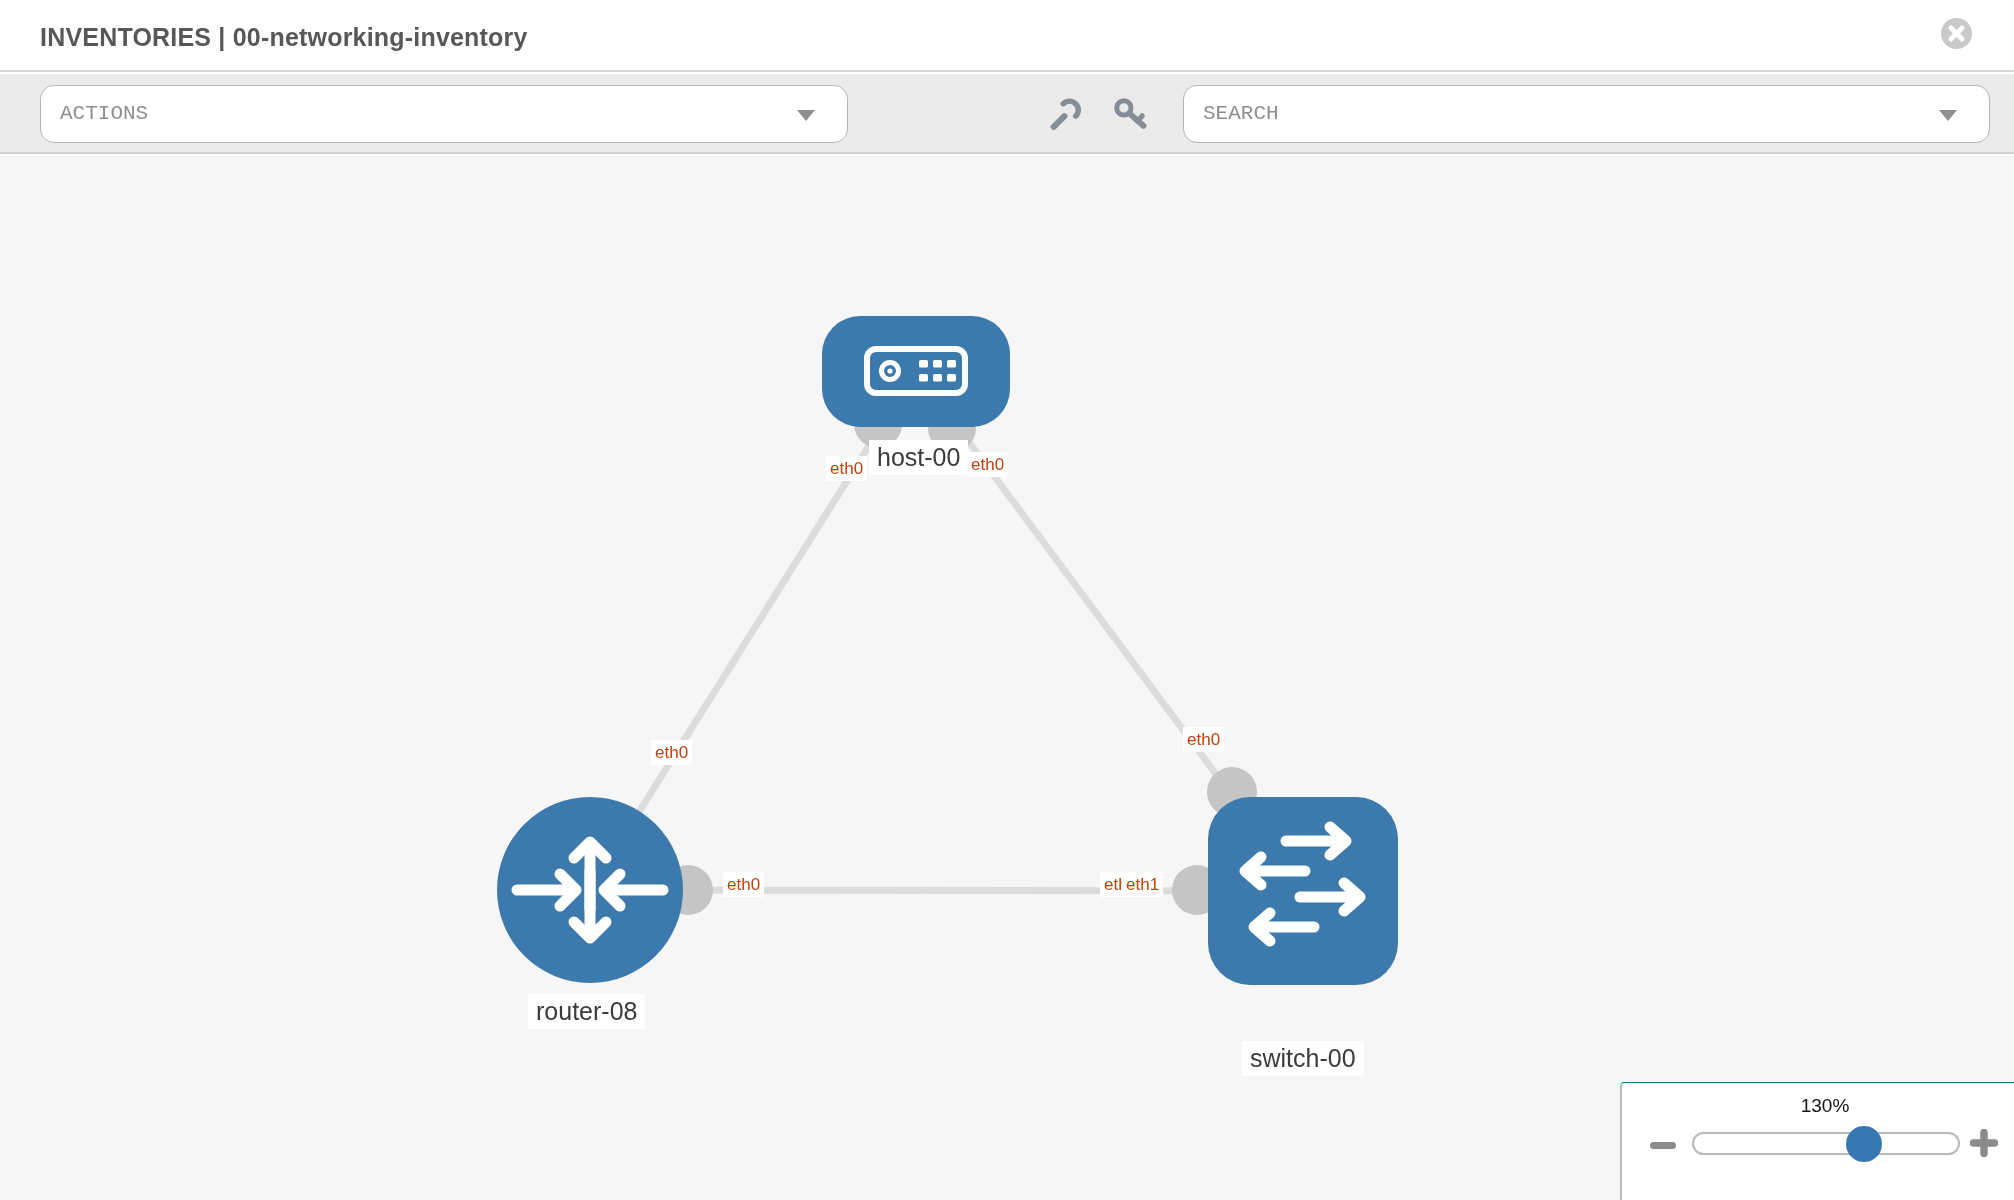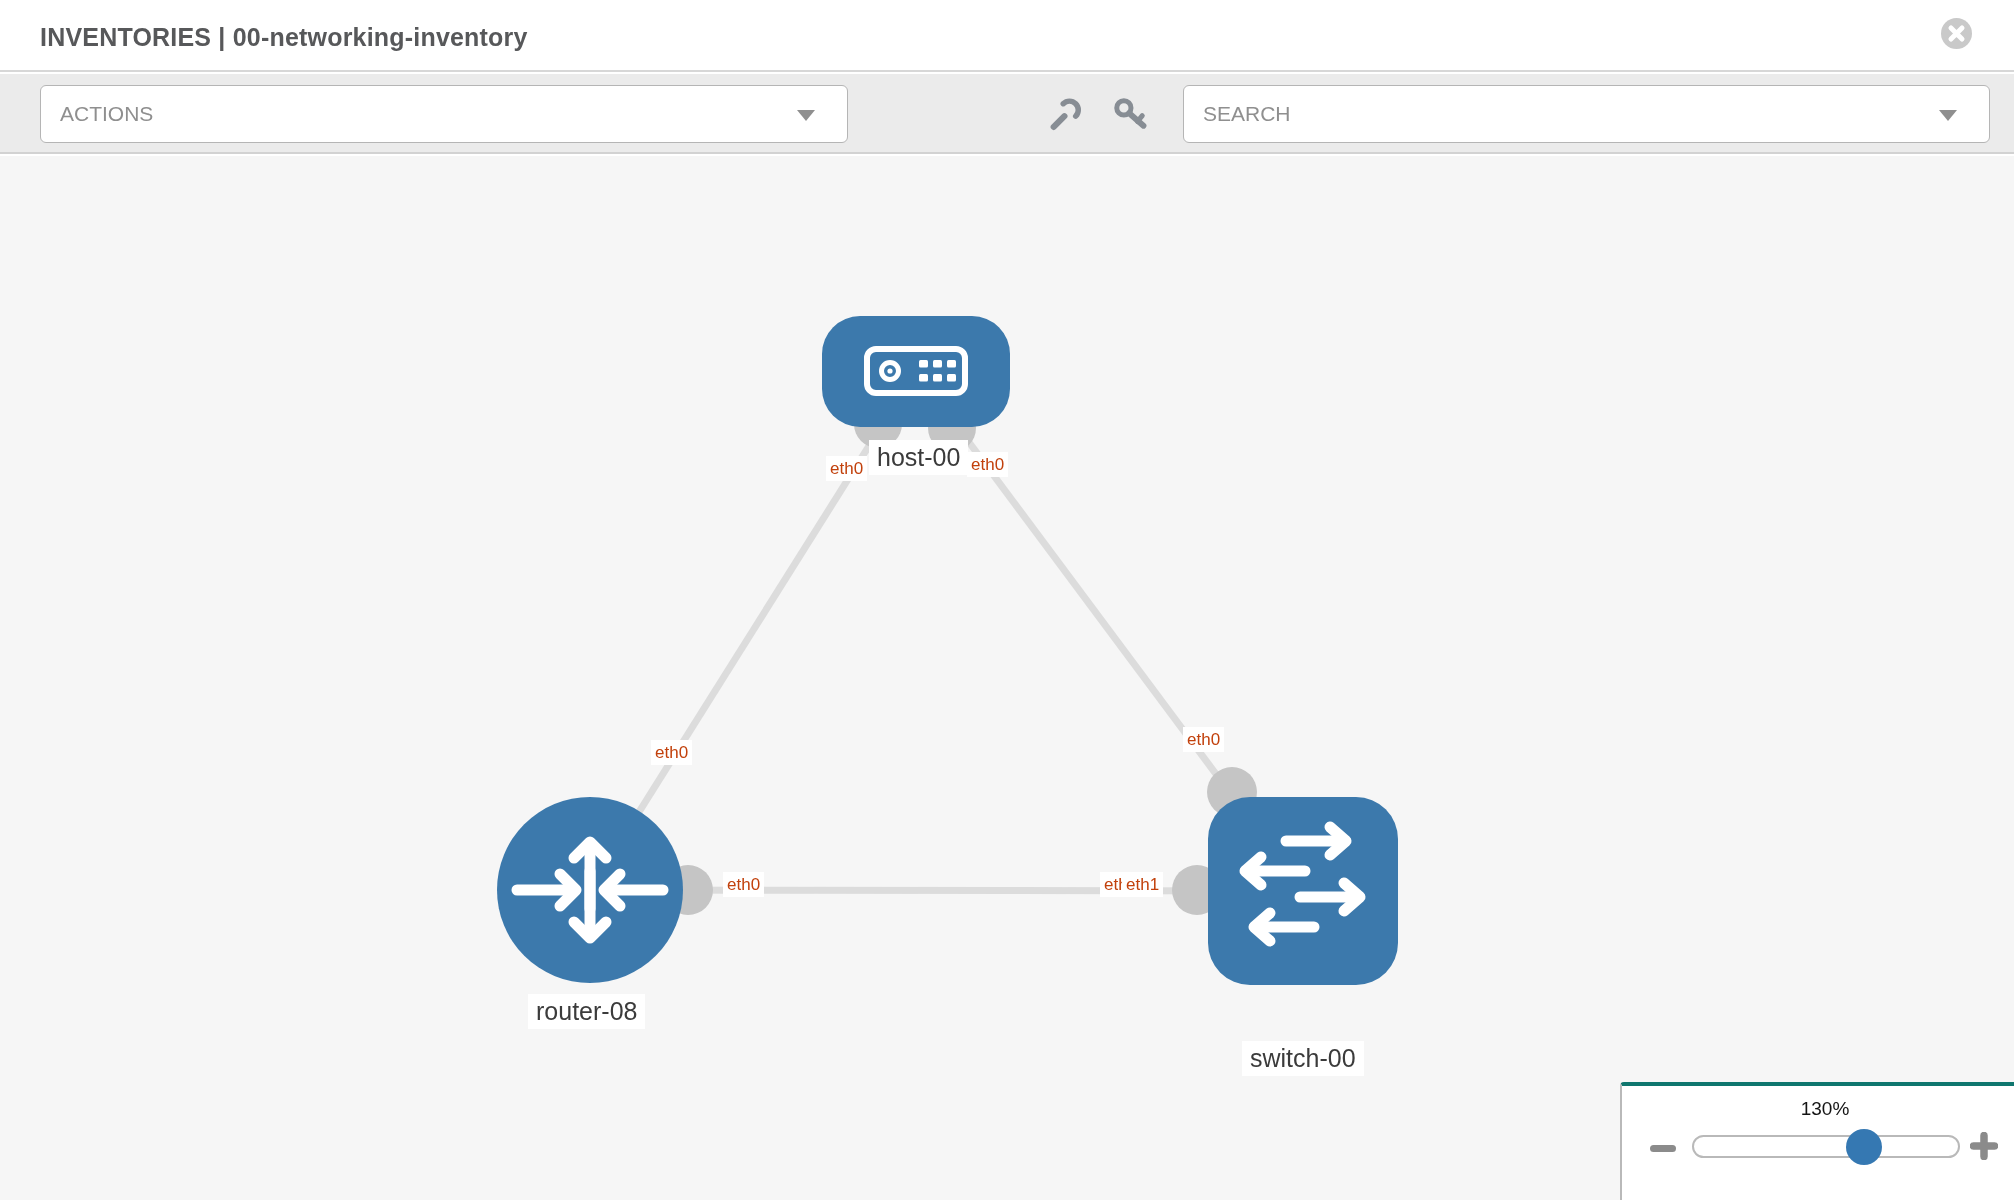--- a/index.html
+++ b/index.html
@@ -22,23 +22,23 @@
     position: absolute; left: 1941px; top: 18px; width: 31px; height: 31px;
     cursor: pointer; border: none; background: transparent; padding: 0;
   }
   
   .toolbar {
     position: absolute; left: 0; top: 74px; width: 2014px; height: 80px;
     background: #ebebeb; border-bottom: 2px solid #d2d2d2;
   }
   .select-box {
     position: absolute; top: 11px; height: 58px;
-    background: #ffffff; border: 1px solid #b5b5b5; border-radius: 6px;
+    background: #ffffff; border: 1px solid #b5b5b5; border-radius: 14px;
     color: #8f8f8f; font-size: 21px; line-height: 56px;
-    padding-left: 19px; cursor: pointer;
+    padding-left: 19px; cursor: pointer; font-family: Liberation Mono, monospace;
   }
   .select-actions { left: 40px;  width: 808px; }
   .select-search  { left: 1183px; width: 807px; }
   .caret-down {
     position: absolute; right: 32px; top: 24px; width: 0; height: 0;
     border-left: 9px solid transparent; border-right: 9px solid transparent;
     border-top: 11px solid #8f8f8f;
   }
   .tool-icon-btn {
     position: absolute; top: 22px; width: 38px; height: 38px;
@@ -61,21 +61,21 @@
     position: absolute; background: #ffffff; color: #c2410c;
     font-size: 17px; line-height: 1; padding: 4px 4px; white-space: nowrap;
   }
   .node-label {
     position: absolute; background: #ffffff; color: #3b3b3b;
     font-size: 25px; line-height: 1; padding: 5px 8px; white-space: nowrap;
   }
   
   .zoom-panel {
     position: absolute; left: 1620px; top: 1082px; width: 394px; height: 118px;
-    background: #ffffff; border-left: 2px solid #b9b9b9; border-top: 4px solid #0f766e;
+    background: #ffffff; border-left: 2px solid #b9b9b9; border-top: 1px solid #0f766e;
     border-top-left-radius: 4px;
   }
   .zoom-level {
     position: absolute; left: 103px; top: 12px; width: 200px;
     text-align: center; font-size: 19px; color: #141414;
   }
   .zoom-out-btn {
     position: absolute; left: 28px; top: 49px; width: 28px; height: 20px;
     background: transparent; border: none; padding: 0; cursor: pointer;
   }

